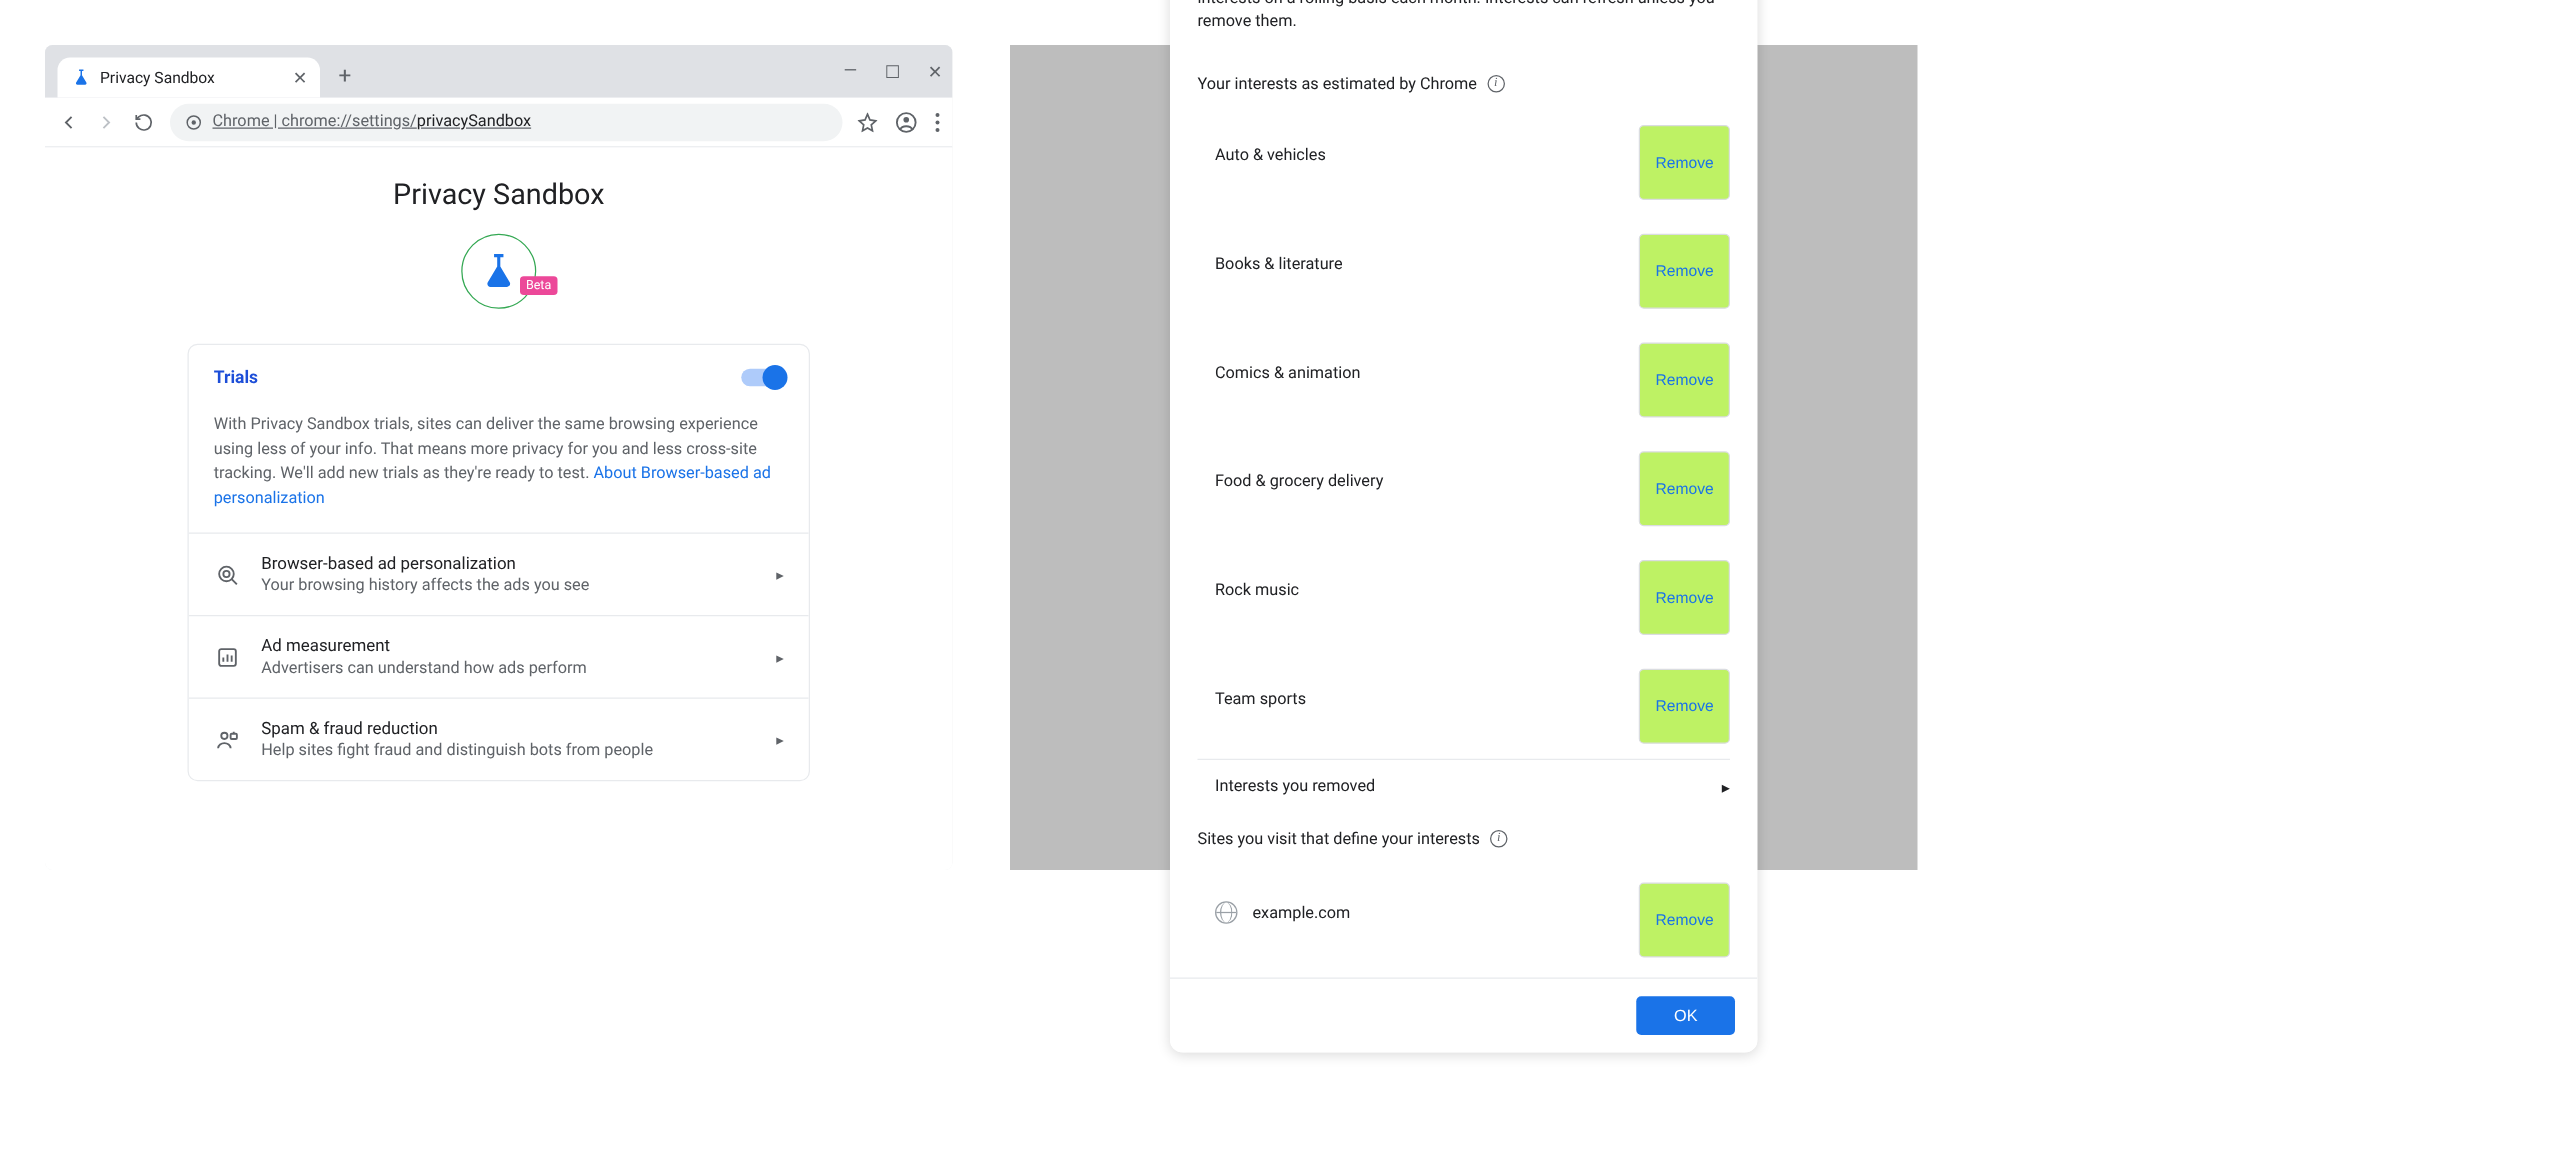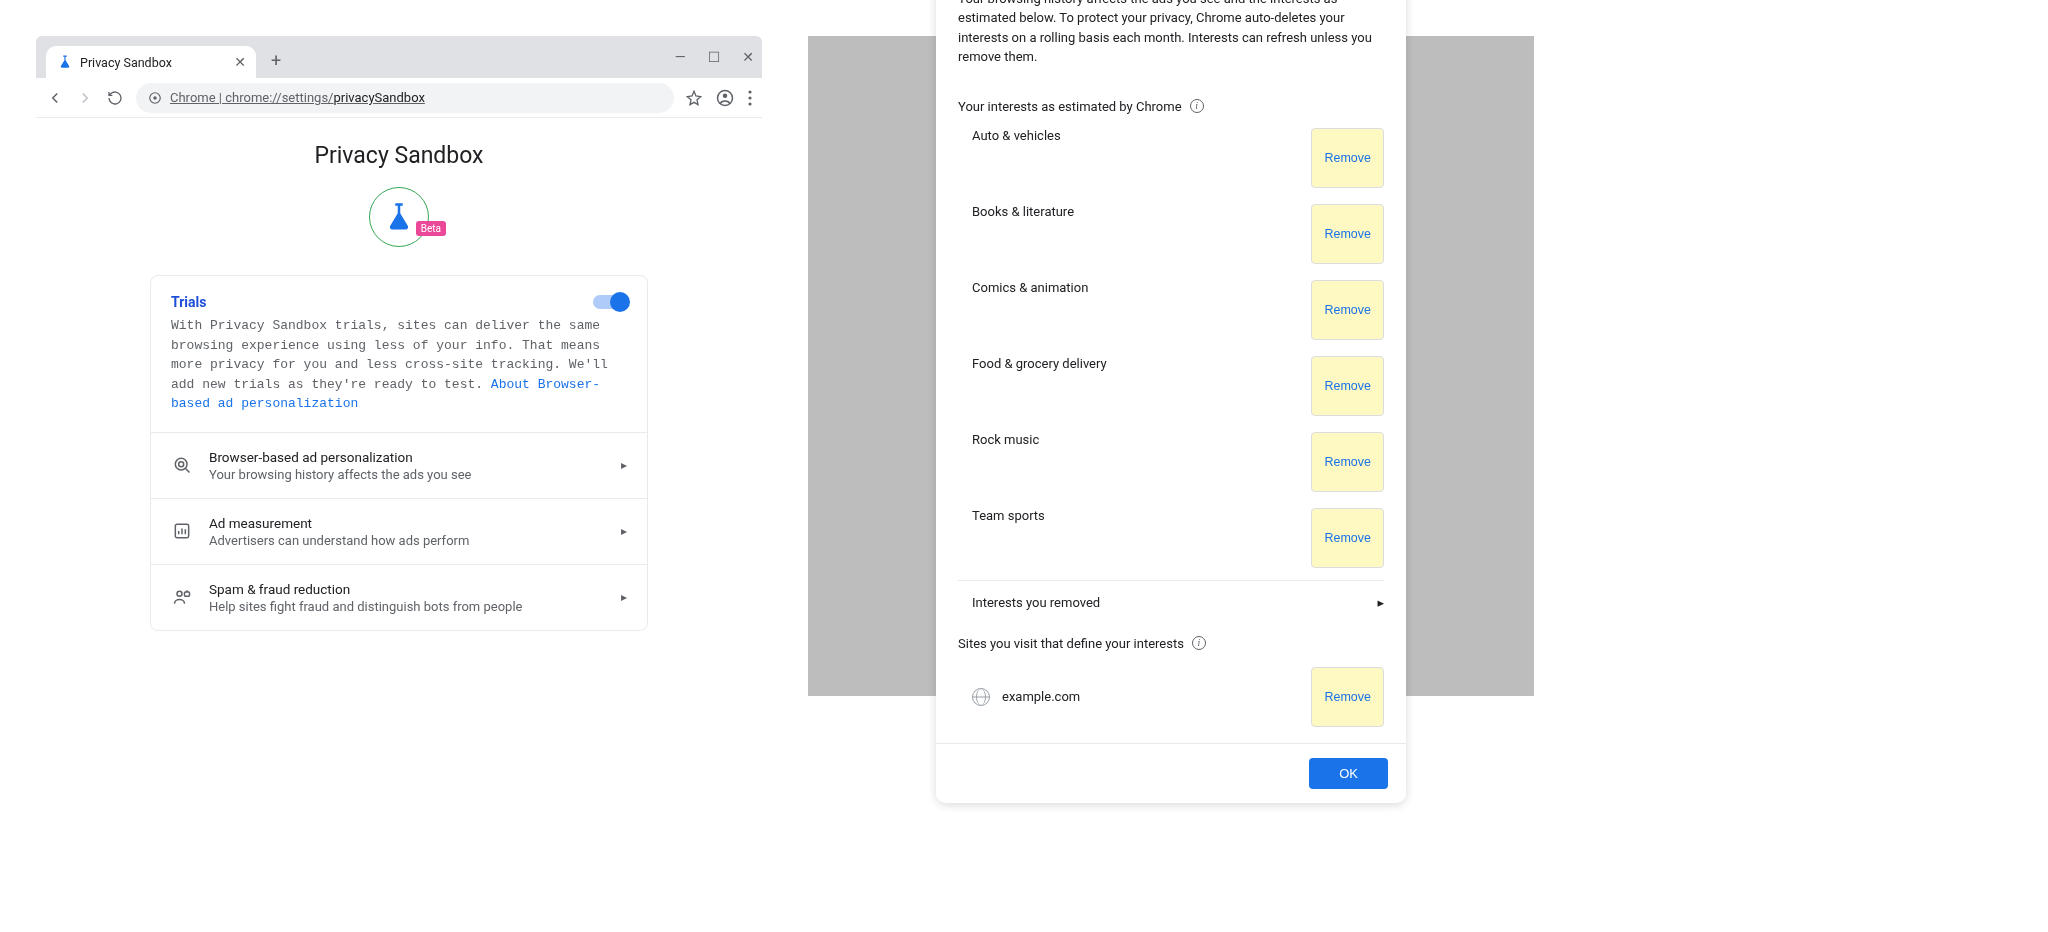--- a/index.html
+++ b/index.html
@@ -80,21 +80,21 @@
     font-size:10px; padding:2px 5px; border-radius:3px;text-align:center;
   }
 
   .card {
     width:498px; border:1px solid #e8eaed; border-radius:8px;
     background:#fff; overflow:hidden;
   }
   .card-section { padding:18px 20px; }
   .trials-head { display:flex; align-items:center; justify-content:space-between;}
   .trials-title { font-size:14px; color:#1d4ed8;font-weight:bold; }
-  .trials-desc { font-size:13px; color:#5f6368; margin-top:6px; line-height:1.5;font-family:Liberation Mono, monospace;}
+  .trials-desc { font-size:13px; color:#5f6368; margin-top:20px; line-height:1.5;}
   .trials-link { color:#1a73e8; }
   .toggle {
     width:34px; height:14px; background:#aecbfa; border-radius:8px; position:relative;
   }
   .toggle::after {
     content:""; position:absolute; right:-3px; top:-3px; width:20px; height:20px;
     background:#1a73e8; border-radius:50%;
   }
   .row {
     display:flex; align-items:center; padding:16px 20px; gap:16px;
@@ -125,29 +125,30 @@
   .dialog-desc { font-size:13px; color:#202124; line-height:1.5; margin-bottom:32px;}
   .section-label { font-size:13px; color:#202124; display:flex; align-items:center; gap:8px; margin-bottom:6px;}
   .info-icon {
     width:14px; height:14px; border:1.5px solid #5f6368; border-radius:50%;
     display:inline-flex; align-items:center; justify-content:center;
     font-size:10px; color:#5f6368; font-style:italic; font-family:serif;
     line-height:1;
   }
   .interest-list { margin: 6px 0 8px 0;}
   .interest-row {
-    display:flex; align-items:flex-start; justify-content:space-between;
+    display:flex; align-items:center; justify-content:space-between;
     padding: 8px 0 8px 14px;
     gap: 26px;
   }
   .interest-label { font-size:13px; color:#202124; }
   .remove-btn {
-    border:1px solid #dadce0; background:#fef9c3; color:#1a73e8;
+    border:1px solid #dadce0; background:#bef264; color:#1a73e8;
     font-size:12.5px; padding:22px 12px; border-radius:4px;
     cursor:pointer;
+    margin-top:11px;
   }
   .expand-row {
     display:flex; align-items:center; justify-content:space-between;
     border-top:1px solid #e8eaed;
     padding: 14px 0 14px 14px; margin-top:4px;
     font-size:13px; color:#202124;
   }
   .sites-block { margin-top: 12px; }
   .site-row {
     display:flex; align-items:center; padding: 10px 0 4px 14px;

